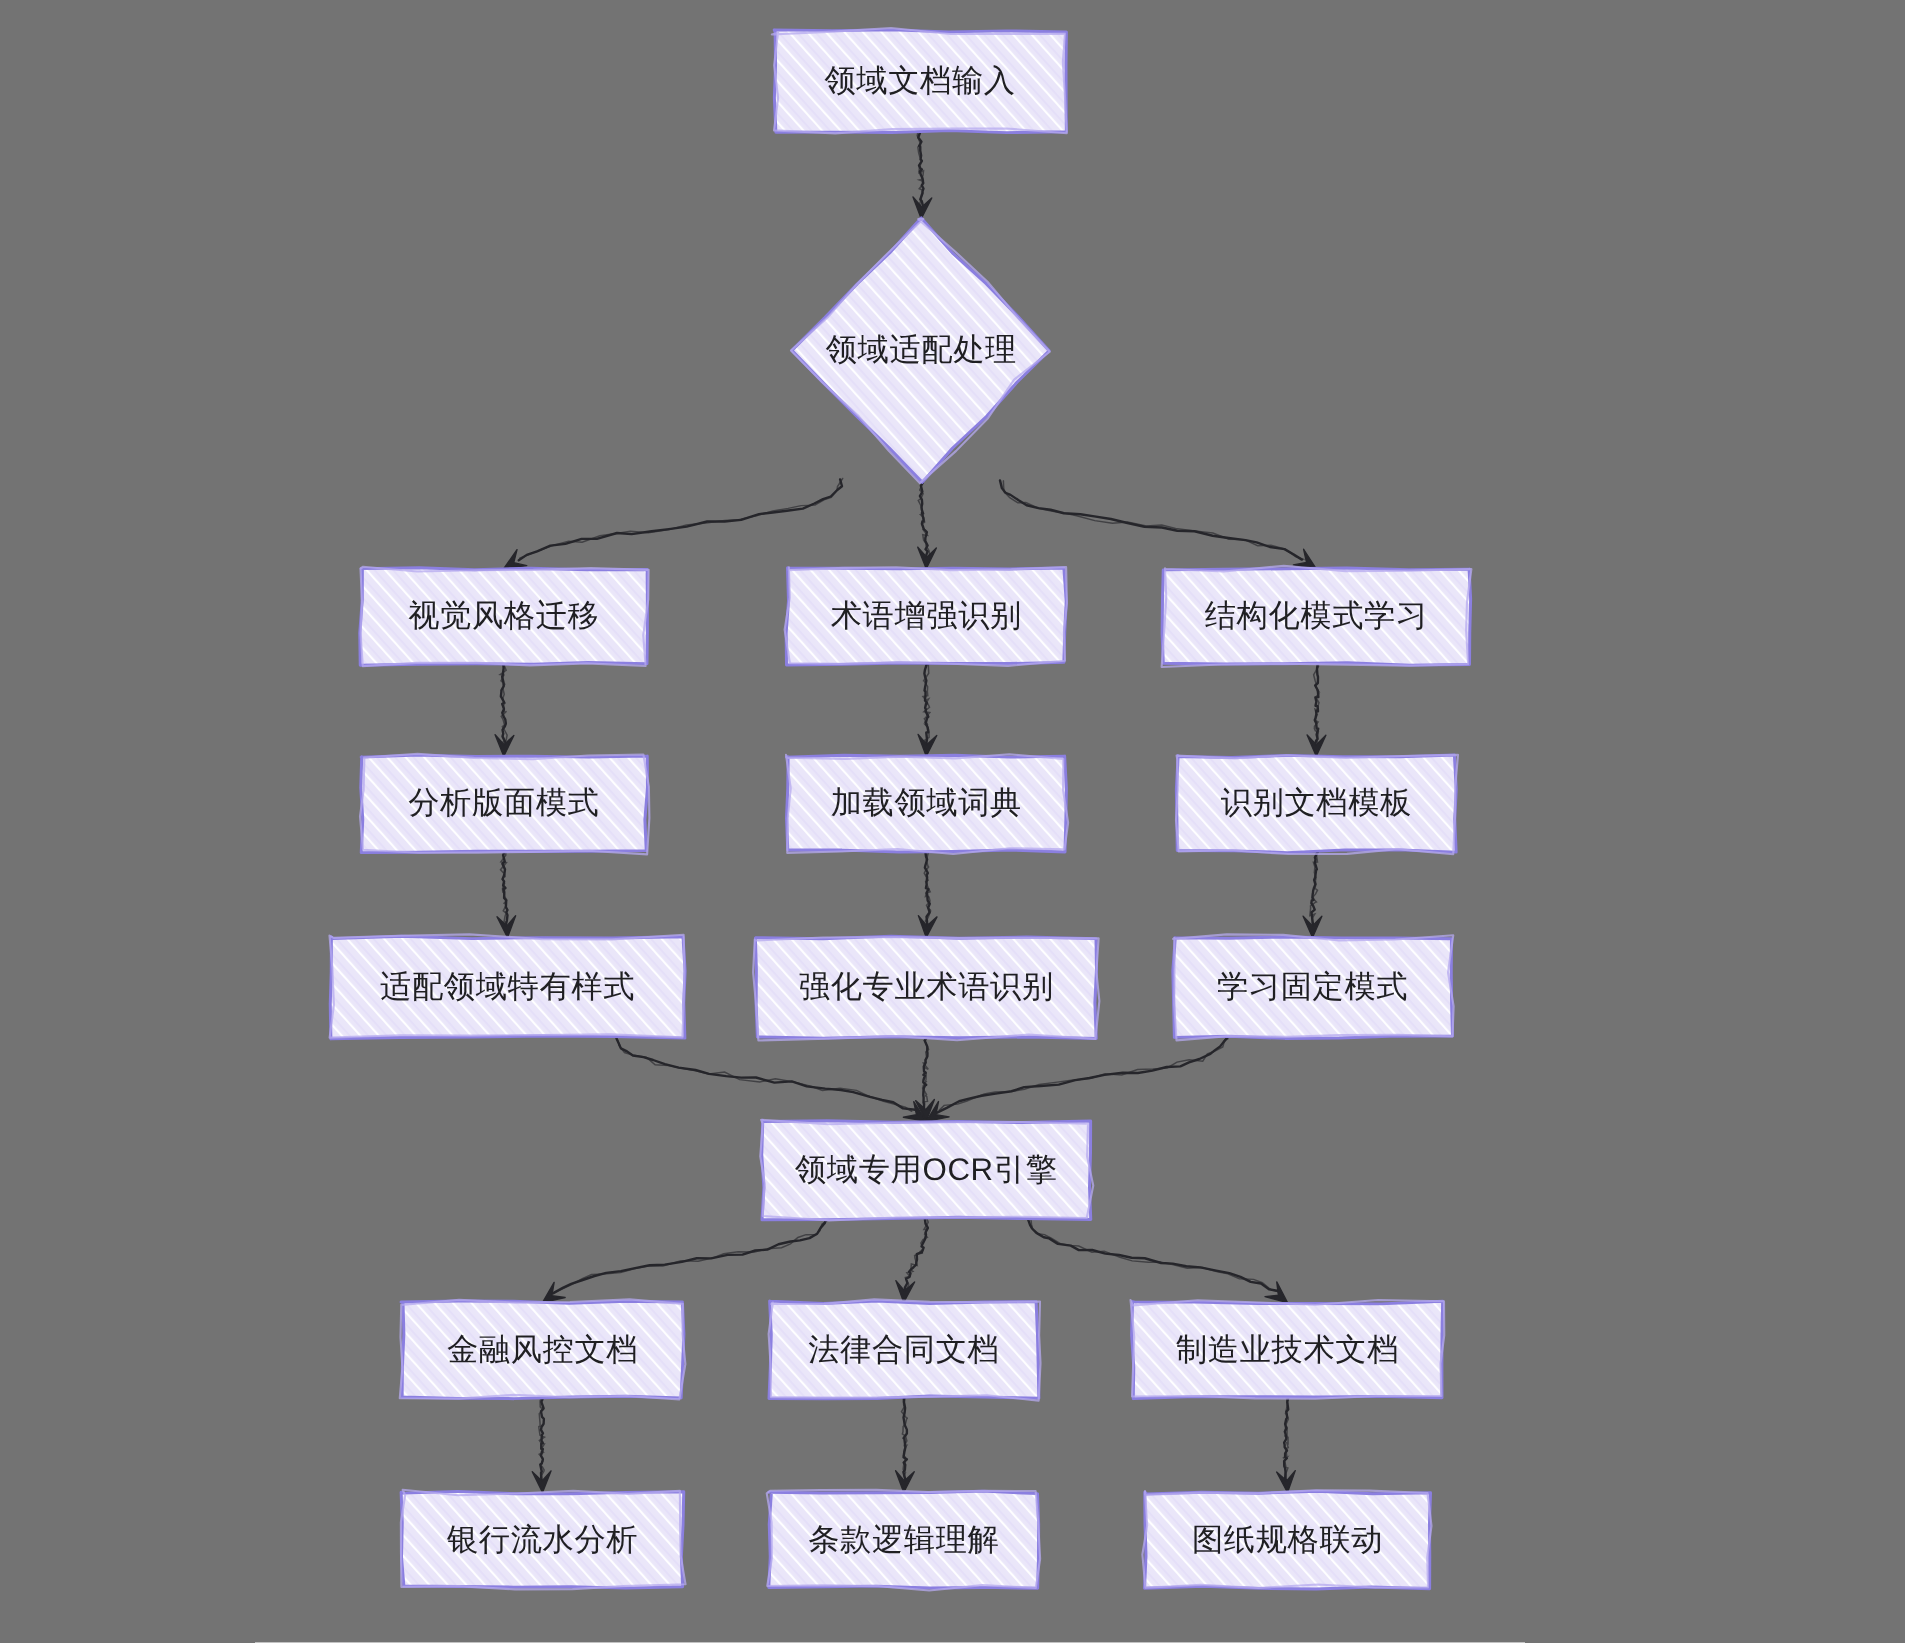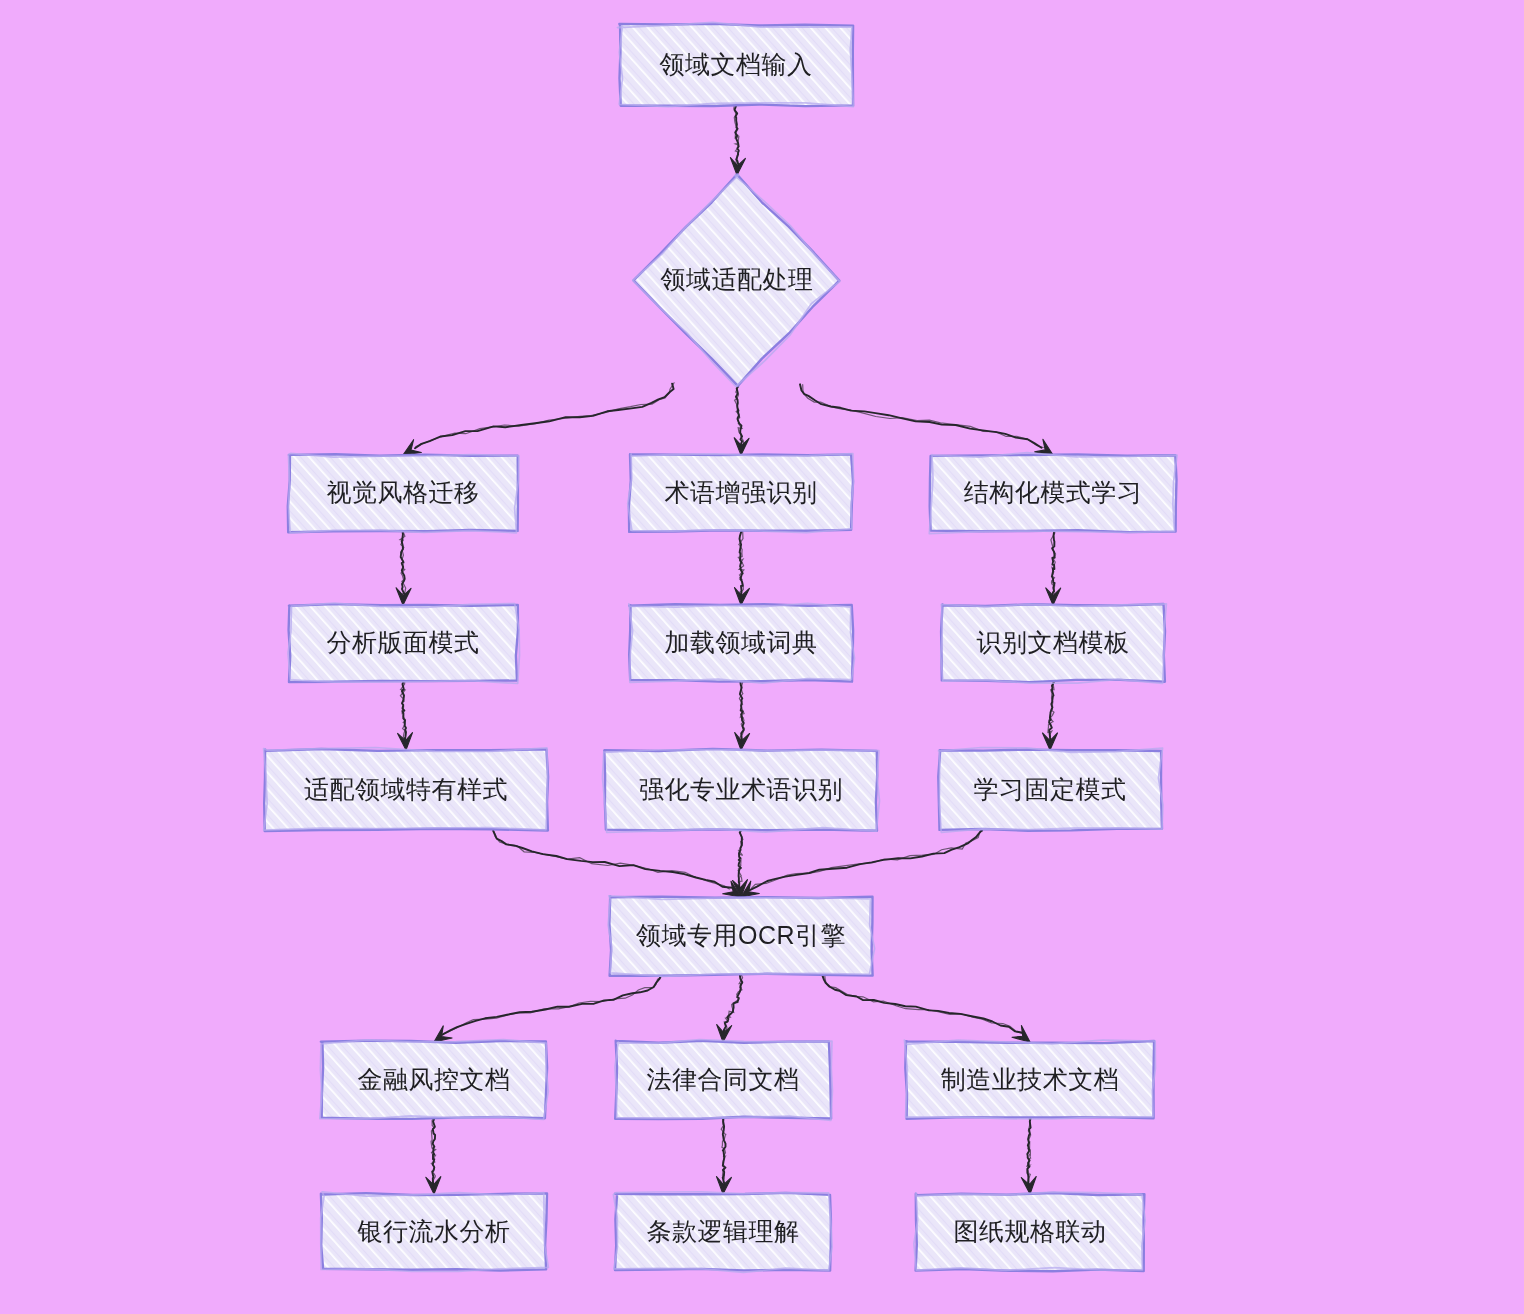--- a/index.html
+++ b/index.html
@@ -4,21 +4,21 @@
 <style>
   html, body {
     margin: 0;
     padding: 0;
     background: #ffffff;
   }
   #stage {
     position: relative;
     width: 1524px;
     height: 1314px;
-    background: #f0abfc;
+    background: #737373;
     overflow: hidden;
     font-family: "Liberation Sans", "DejaVu Sans", sans-serif;
   }
   #flow-svg {
     position: absolute;
     left: 0;
     top: 0;
     width: 1524px;
     height: 1314px;
   }

